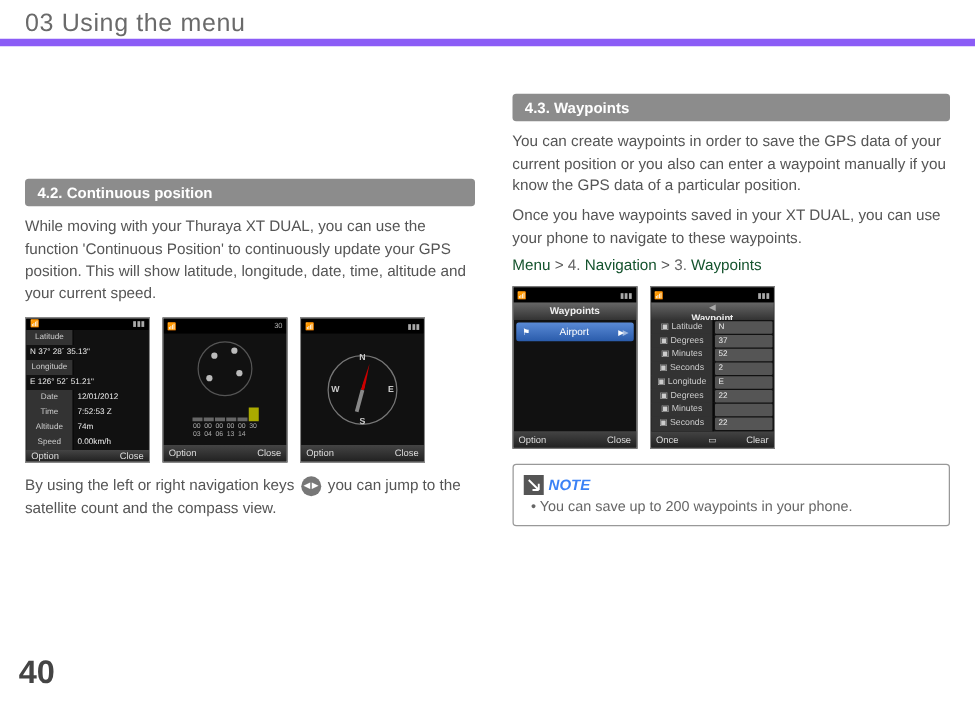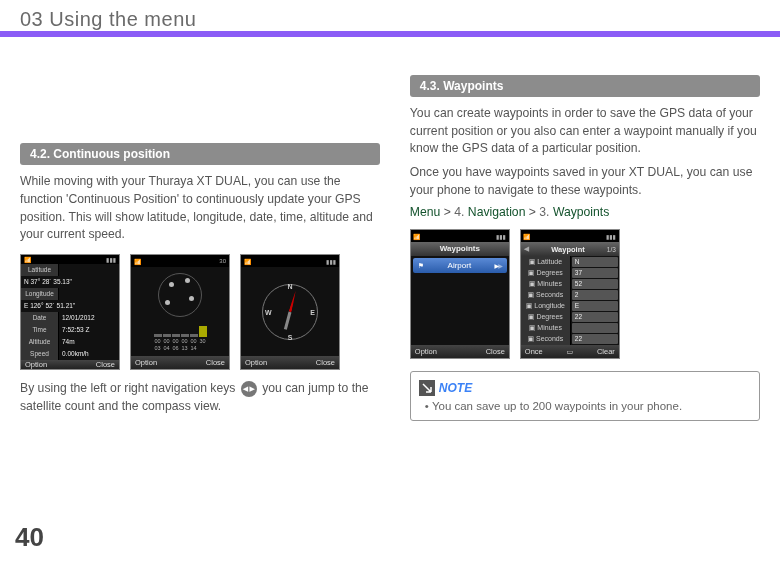--- a/index.html
+++ b/index.html
@@ -137,21 +137,21 @@
     
     .wp-title{background:linear-gradient(#666,#333);color:#eee;font-size:8px;font-weight:bold;text-align:center;height:14px;line-height:14px;}
     .wp-item{
       background:linear-gradient(#5a8ad6,#2a5cab);color:#fff;font-size:8px;
       padding:3px 5px;display:flex;justify-content:space-between;align-items:center;
       margin:2px;border-radius:2px;
     }
     .wp-item-empty{flex:1;}
     .wp-fields .row-label{width:50px;font-size:7px;}
     .wp-fields .row-val{background:#555;margin:1px;border-radius:1px;height:10px;font-size:6.5px;line-height:10px;}
-    .wp-top{display:flex;justify-content:space-between;align-items:center;background:linear-gradient(#666,#333);height:14px;padding:0 3px;}
+    .wp-top{display:flex;justify-content:space-between;align-items:center;background:linear-gradient(#666,#333);height:14px;padding:0 3px;flex-direction:column;}
     .wp-top .t{color:#eee;font-size:7.5px;font-weight:bold;}
     .wp-top .n{color:#ccc;font-size:6.5px;}
     .note-box {
       border:1px solid #999;border-radius:3px;padding:8px 12px 8px 8px;
       margin-top:12px;
     }
     .note-head{display:flex;align-items:center;gap:4px;font-size:12px;font-weight:bold;font-style:italic;color:#3b82f6;margin-bottom:4px;}
     .note-icon{
       width:16px;height:16px;background:#555;display:flex;align-items:center;justify-content:center;
     }

